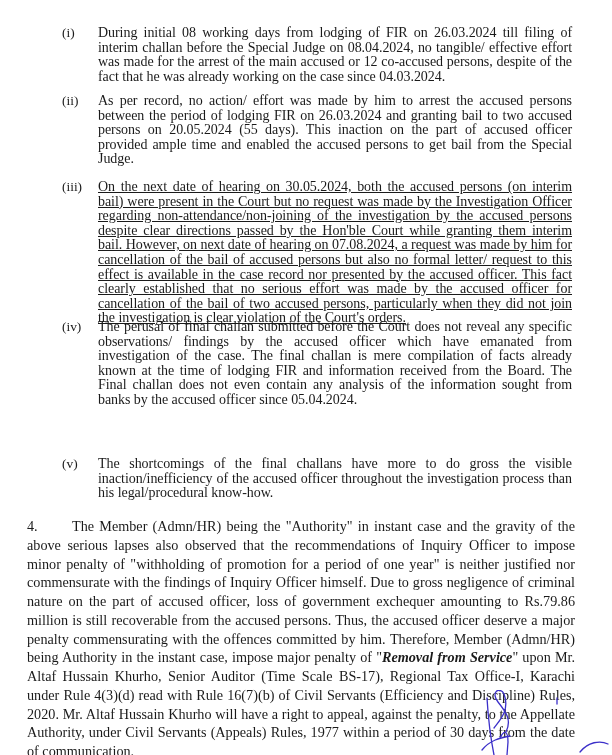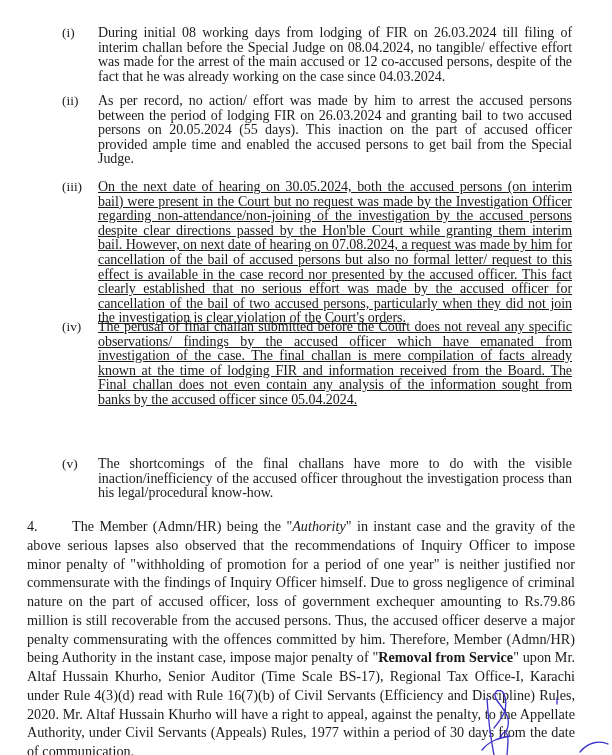--- a/index.html
+++ b/index.html
@@ -50,22 +50,22 @@
     width: 548px;
     font-size: 14.2px;
     line-height: 18.75px;
     text-align: justify;
     text-indent: 0;
   }
   .para-num {
     display: inline-block;
     width: 45px;
   }
-  .italic { font-style: italic; }
-  .bold-italic { font-weight: bold; }
+  .italic { }
+  .bold-italic { font-style: italic; font-weight: bold; }
   .signature {
     position: absolute;
     left: 460px;
     top: 690px;
     width: 150px;
     height: 65px;
     pointer-events: none;
   }
 </style>
 </head>
@@ -81,28 +81,28 @@
   <div class="sub-item" style="top:94px;">
     <span class="sub-label">(ii)</span>
     <div class="sub-text">As per record, no action/ effort was made by him to arrest the accused persons between the period of lodging FIR on 26.03.2024 and granting bail to two accused persons on 20.05.2024 (55 days). This inaction on the part of accused officer provided ample time and enabled the accused persons to get bail from the Special Judge.</div>
   </div>
 
   <div class="sub-item" style="top:180px;text-decoration:underline;">
     <span class="sub-label">(iii)</span>
     <div class="sub-text">On the next date of hearing on 30.05.2024, both the accused persons (on interim bail) were present in the Court but no request was made by the Investigation Officer regarding non-attendance/non-joining of the investigation by the accused persons despite clear directions passed by the Hon'ble Court while granting them interim bail. However, on next date of hearing on 07.08.2024, a request was made by him for cancellation of the bail of accused persons but also no formal letter/ request to this effect is available in the case record nor presented by the accused officer. This fact clearly established that no serious effort was made by the accused officer for cancellation of the bail of two accused persons, particularly when they did not join the investigation is clear violation of the Court's orders.</div>
   </div>
 
-  <div class="sub-item" style="top:320px;text-decoration:underline;">
+  <div class="sub-item" style="top:320px;">
     <span class="sub-label">(iv)</span>
     <div class="sub-text">The perusal of final challan submitted before the Court does not reveal any specific observations/ findings by the accused officer which have emanated from investigation of the case. The final challan is mere compilation of facts already known at the time of lodging FIR and information received from the Board. The Final challan does not even contain any analysis of the information sought from banks by the accused officer since 05.04.2024.</div>
   </div>
 
   <div class="sub-item" style="top:457px;">
     <span class="sub-label">(v)</span>
-    <div class="sub-text">The shortcomings of the final challans have more to do with the visible inaction/inefficiency of the accused officer throughout the investigation process than his legal/procedural know-how.</div>
+    <div class="sub-text">The shortcomings of the final challans have more to do gross the visible inaction/inefficiency of the accused officer throughout the investigation process than his legal/procedural know-how.</div>
   </div>
 
   <div class="para">
     <span class="para-num">4.</span><span>The Member (Admn/HR) being the "</span><span class="italic">Authority</span><span>" in instant case and the gravity of the above serious lapses also observed that the recommendations of Inquiry Officer to impose minor penalty of "withholding of promotion for a period of one year" is neither justified nor commensurate with the findings of Inquiry Officer himself. Due to gross negligence of criminal nature on the part of accused officer, loss of government exchequer amounting to Rs.79.86 million is still recoverable from the accused persons. Thus, the accused officer deserve a major penalty commensurating with the offences committed by him. Therefore, Member (Admn/HR) being Authority in the instant case, impose major penalty of "</span><span class="bold-italic">Removal from Service</span><span>" upon Mr. Altaf Hussain Khurho, Senior Auditor (Time Scale BS-17), Regional Tax Office-I, Karachi under Rule 4(3)(d) read with Rule 16(7)(b) of Civil Servants (Efficiency and Discipline) Rules, 2020. Mr. Altaf Hussain Khurho will have a right to appeal, against the penalty, to the Appellate Authority, under Civil Servants (Appeals) Rules, 1977 within a period of 30 days from the date of communication.</span>
   </div>
 
   <svg class="signature" viewBox="0 0 150 65">
     <g fill="none" stroke="#3b2fc9" stroke-width="1.3" stroke-linecap="round" stroke-linejoin="round">
       <path d="M27 8 C 28 25, 30 45, 34 65"></path>
       <path d="M34 38 C 40 30, 50 20, 44 4 C 40 -4, 30 2, 38 12 C 46 22, 52 30, 46 42"></path>

